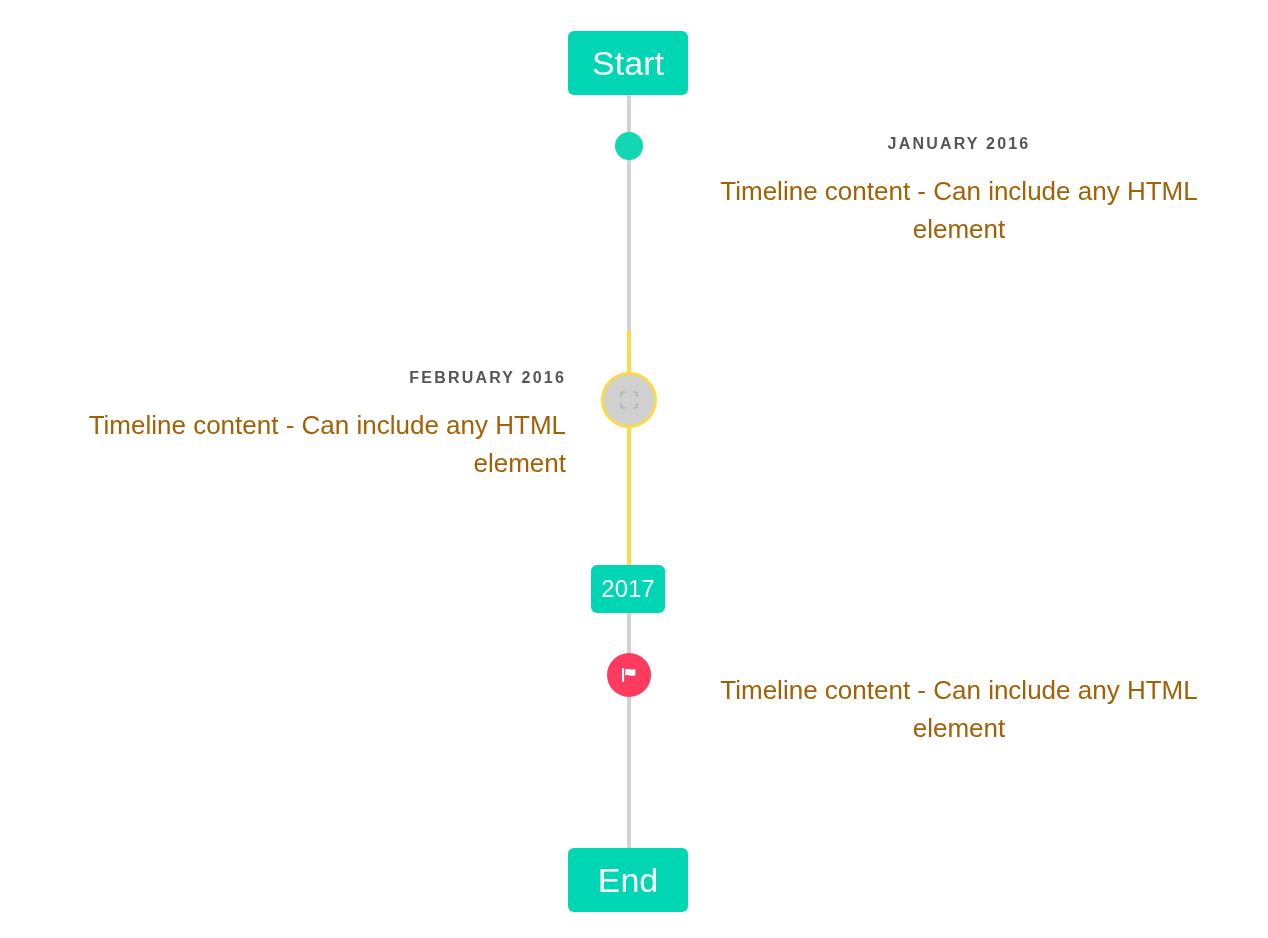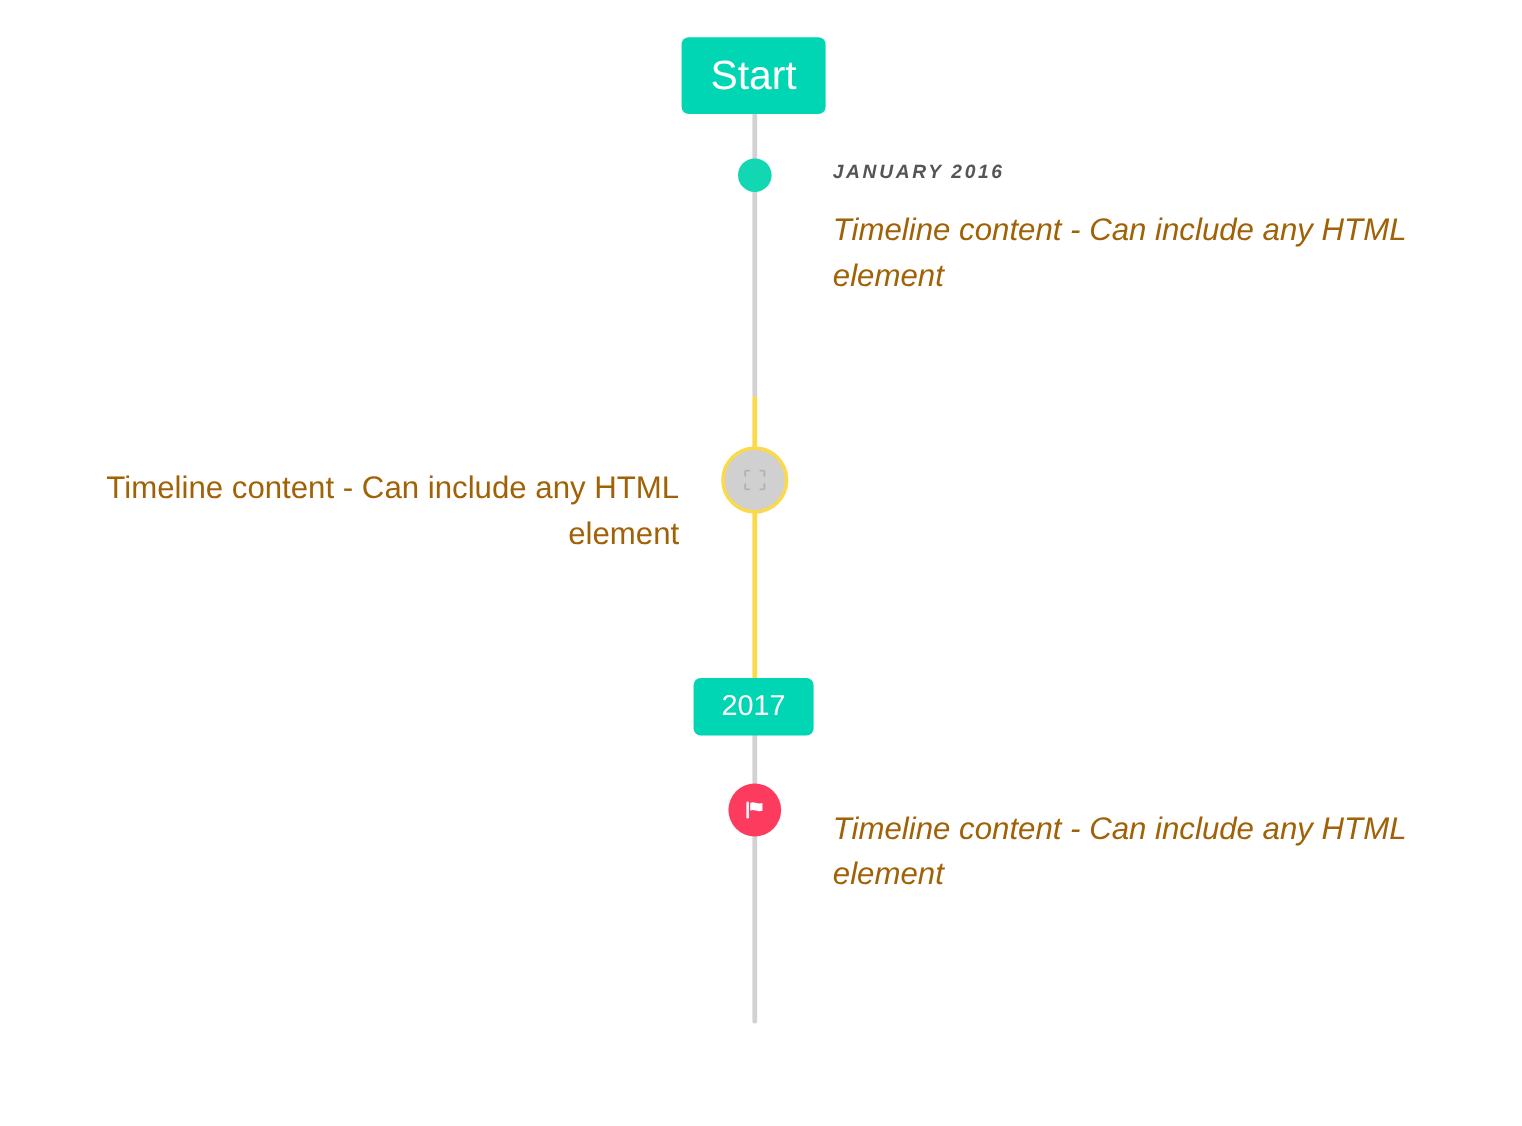--- a/index.html
+++ b/index.html
@@ -50,21 +50,21 @@
     z-index: 4;
     white-space: nowrap;
   }
   .cap-large {
     width: 120px;
     height: 64px;
     font-size: 34px;
     margin-left: -6px;
   }
   .cap-small {
-    width: 100px;
+    width: 74px;
     height: 48px;
     font-size: 24px;
     margin-left: -6px;
   }
   .cap-start { top: 31px; }
   .cap-year  { top: 565px; }
   .cap-end   { top: 848px; }
 
   
   .marker {
@@ -107,22 +107,21 @@
     height: 18px;
     opacity: 0.42;
   }
 
   
   .entry { position: absolute; }
 
   .entry-right {
     left: 694px;
     width: 530px;
-    text-align: left;
-    font-style: italic;
+    text-align: center;
   }
   .entry-left {
     left: 40px;
     width: 526px;
     text-align: right;
   }
 
   .entry-date {
     font-size: 16px;
     font-weight: bold;
@@ -173,32 +172,36 @@
         <path d="M18 1.2 V6"></path>
         <path d="M2 16.8 H6"></path>
         <path d="M2 12 V16.8"></path>
         <path d="M14 16.8 H18"></path>
         <path d="M18 12 V16.8"></path>
       </g>
     </svg>
   </div>
 
   <div class="entry entry-left entry-feb">
+    <div class="entry-date">February 2016</div>
     <div class="entry-body">Timeline content - Can include any HTML element</div>
   </div>
 
   <div class="cap cap-small cap-year">
     <span>2017</span>
   </div>
 
   <div class="marker marker-flag">
     <svg width="22" height="22" viewBox="0 0 22 22" aria-hidden="true">
       <rect x="4" y="4" width="2.1" height="14" rx="1" fill="#ffffff"></rect>
       <path d="M7.2 5.2 C10 3.4 12.6 6.6 17.4 5.2 L17.4 11.6 C12.6 13 10 9.8 7.2 11.6 Z" fill="#ffffff"></path>
     </svg>
   </div>
 
   <div class="entry entry-right entry-mar">
     <div class="entry-body">Timeline content - Can include any HTML element</div>
   </div>
 
+  <div class="cap cap-large cap-end">
+    <span>End</span>
+  </div>
 
 </div>
 
 </body></html>

